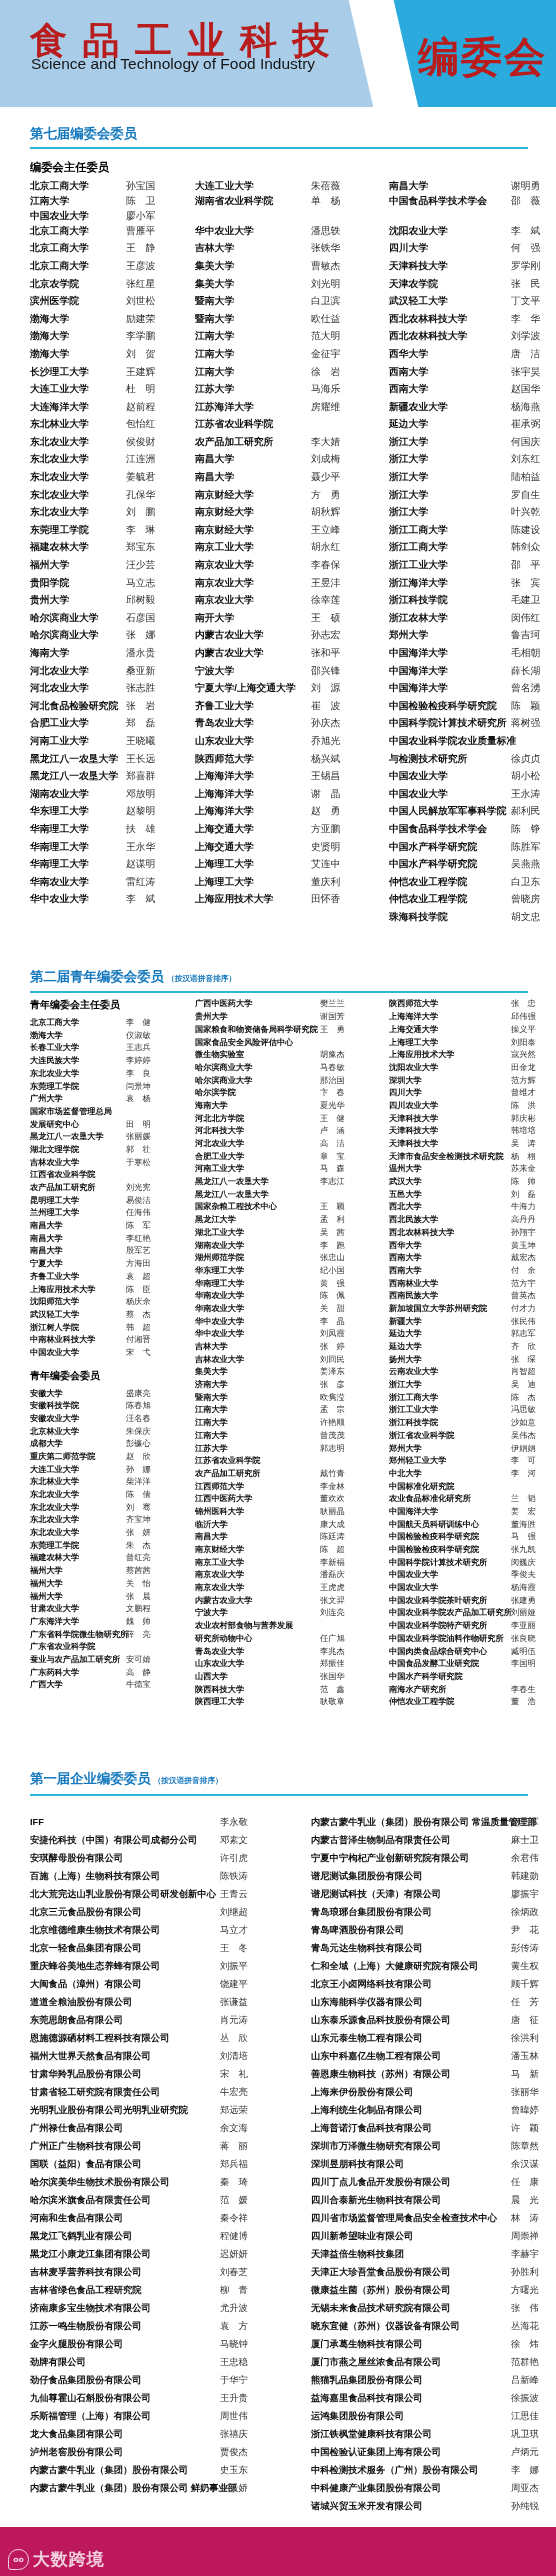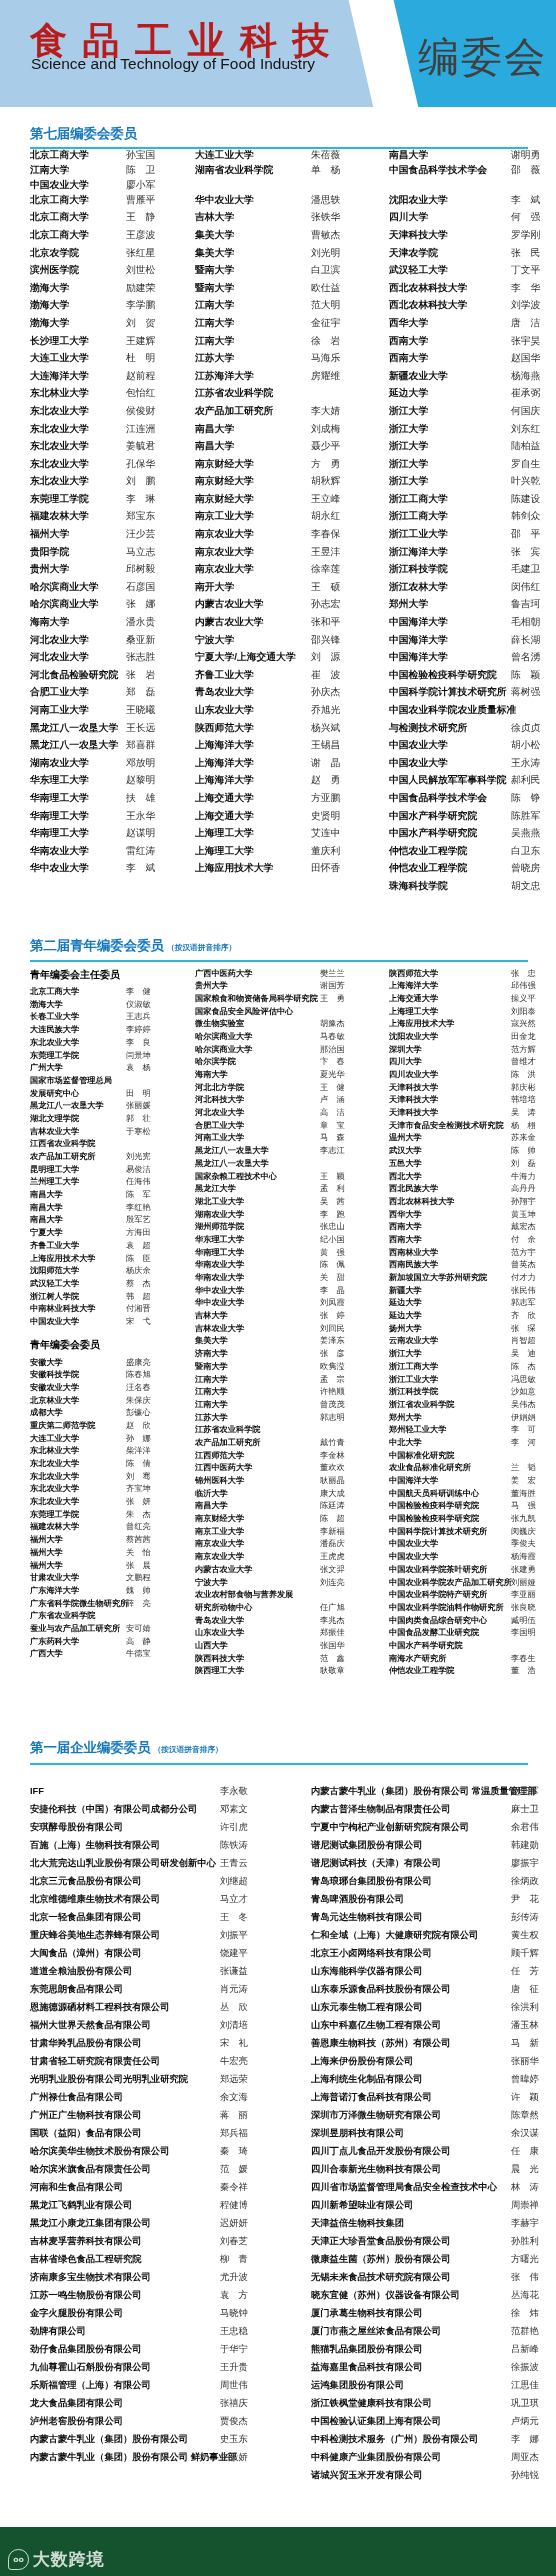--- a/index.html
+++ b/index.html
@@ -9,21 +9,21 @@
   .header{position:relative;width:556px;height:107px;background:#a9cde9;overflow:hidden;}
   .logo-cn{position:absolute;left:30px;top:15.5px;font-family:"DejaVu Serif",serif;
            font-weight:bold;font-size:37px;letter-spacing:15.5px;color:#b91c1c;white-space:nowrap;}
   .logo-en{position:absolute;left:31px;top:55px;font-size:15.5px;color:#141414;
            font-family:"Liberation Sans",sans-serif;white-space:nowrap;}
   .wedge-white{position:absolute;top:-10.3px;bottom:-10.3px;left:361px;width:49px;
            background:#ffffff;transform:skewX(13deg);}
   .wedge-cyan{position:absolute;top:-10.3px;bottom:-10.3px;left:406px;width:258px;
            background:#2baadd;transform:skewX(13deg);}
   .banner{position:absolute;left:418px;top:30px;width:134px;font-family:"DejaVu Serif",serif;
-           font-size:41px;font-weight:normal;color:#404040;letter-spacing:2.1px;white-space:nowrap;}
+           font-size:41px;font-weight:bold;color:#b91c1c;letter-spacing:2.1px;white-space:nowrap;}
   
   #content{padding-left:30px;width:526px;}
   .sec-title{color:#1478be;font-weight:bold;font-size:13.4px;line-height:15.5px;}
   .sec-title .sfx{font-size:7.7px;font-weight:bold;margin-left:3.1px;}
   .sec-rule{height:2.1px;background:#2cb6d9;width:498px;margin-top:5.2px;}
   .sub-h{font-size:11.3px;font-weight:bold;color:#000;line-height:13.4px;}
   .sub-h .sfx{font-size:7.2px;margin-left:2.1px;}
   .cols{display:flex;align-items:flex-start;}
   .col .row{display:grid;grid-template-columns:var(--nx) 1fr;align-items:baseline;}
   .org{white-space:nowrap;color:#111;font-weight:bold;}
@@ -46,21 +46,21 @@
   .sec-youth .c1{width:165px;--nx:96px;}
   .sec-youth .c2{width:194px;--nx:125px;}
   .sec-youth .c3{width:167px;--nx:122px;}
   
   .sec-enterprise .sec-title{margin-top:62px;}
   .sec-enterprise .cols{margin-top:20px;}
   .blk-s3b1 .row{height:18px;font-size:9.3px;}
   .sec-enterprise .c1{width:281px;--nx:190px;}
   .sec-enterprise .c2{width:245px;--nx:200px;}
   
-  .footer{position:absolute;left:0;top:2527px;width:556px;height:50px;background:#14532d;}
+  .footer{position:absolute;left:0;top:2527px;width:556px;height:50px;background:#be185d;}
   .wm{position:absolute;left:8.2px;bottom:6.2px;display:flex;align-items:center;
       color:rgba(255,255,255,0.8);}
   .wm-icon{display:inline-flex;align-items:center;justify-content:center;width:18.5px;height:18.5px;
       border:1.5px solid rgba(255,255,255,0.8);border-radius:50% 50% 50% 3.1px;font-size:7.7px;
       font-weight:bold;margin-right:4.1px;font-family:"DejaVu Sans",sans-serif;}
   .wm-text{font-size:17px;font-weight:bold;letter-spacing:1px;font-family:"Liberation Sans",sans-serif;}
 </style>
 </head>
 <body>
 
@@ -70,20 +70,21 @@
   <div class="wedge-white"></div>
   <div class="wedge-cyan"></div>
   <div class="banner">编委会</div>
 </div>
 
 <div id="content">
     <section class="sec sec-seventh">
       <div class="sec-title"><span>第七届编委会委员</span></div>
       <div class="sec-rule"></div>
       <div class="blk blk-s1b1">
+        <div class="sub-h"><span>编委会主任委员</span></div>
         <div class="cols">
           <div class="col c1">
             <div class="row">
               <span class="org">北京工商大学</span>
               <span class="nm">孙宝国</span>
             </div>
             <div class="row">
               <span class="org">江南大学</span>
               <span class="nm">陈　卫</span>
             </div>

